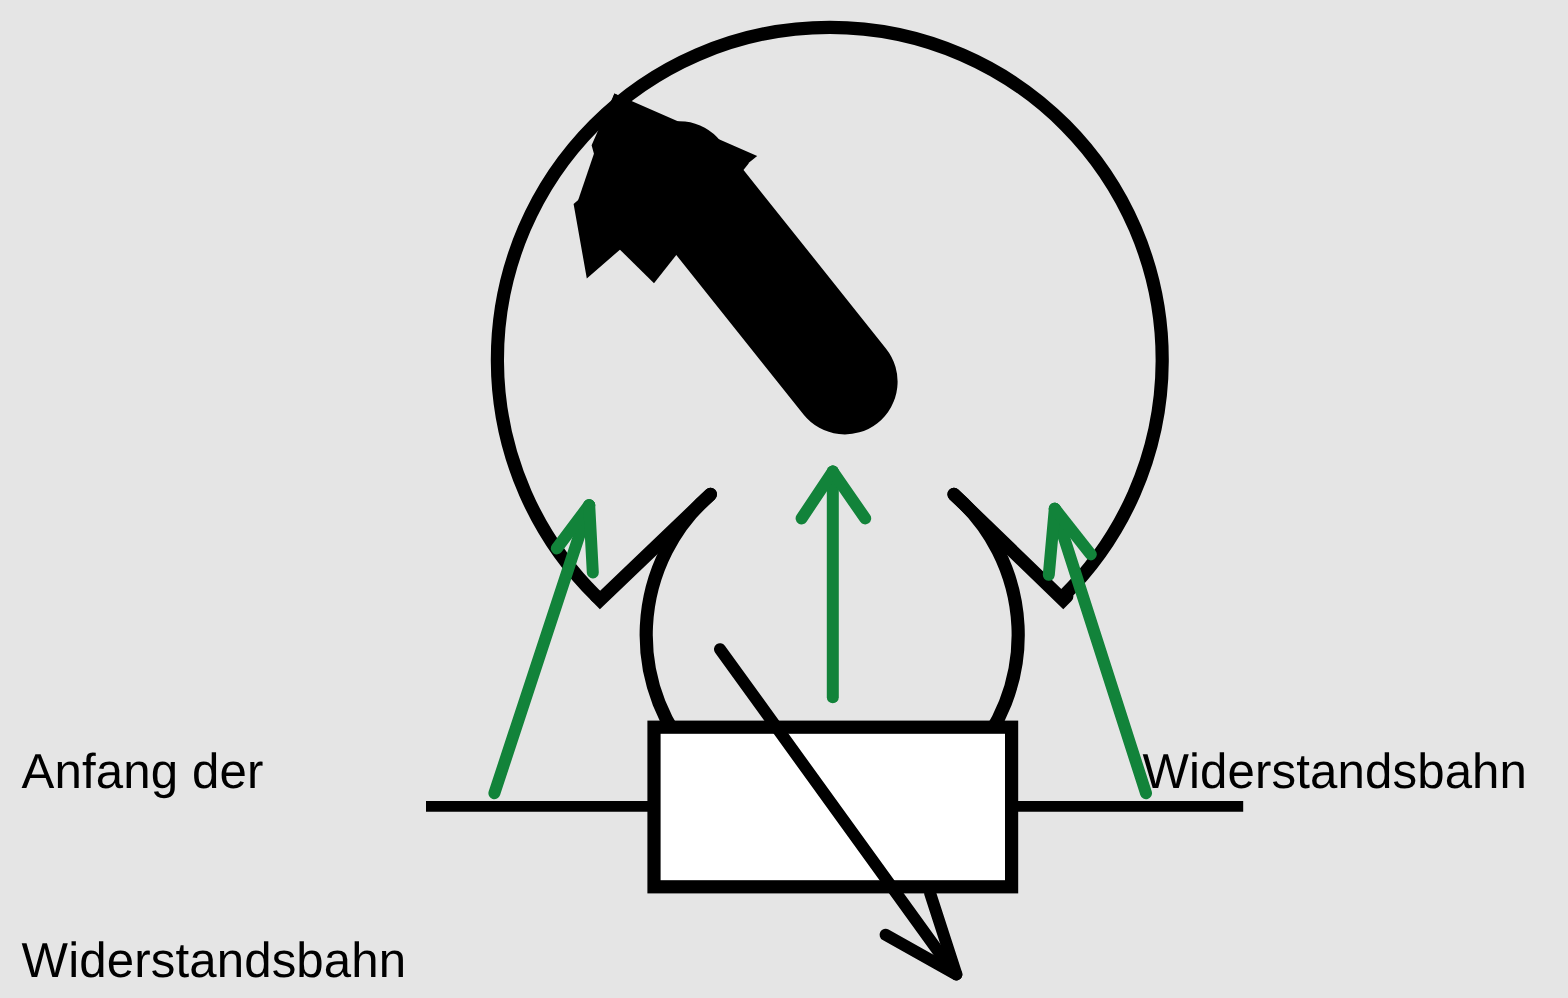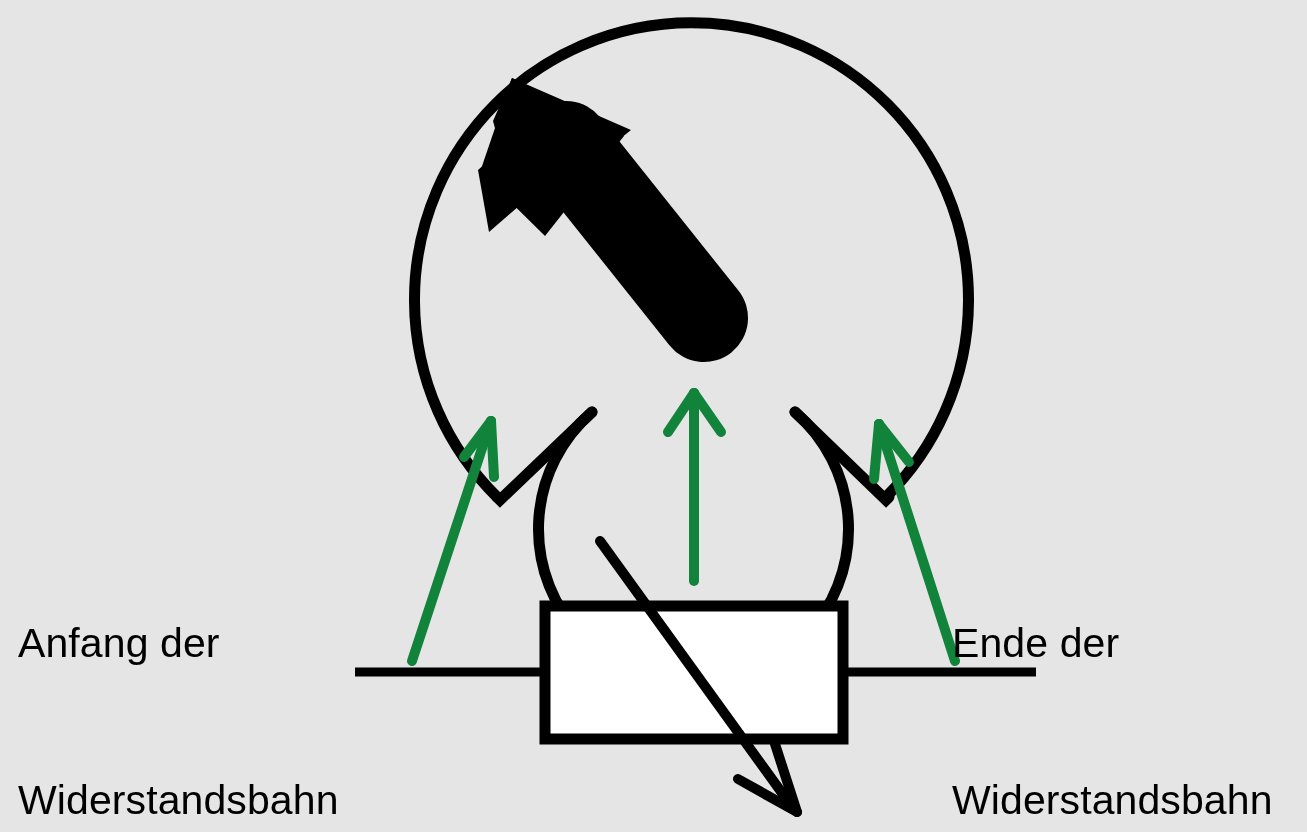--- a/index.html
+++ b/index.html
@@ -110,17 +110,16 @@
     </g>
   </svg>
 
   <div class="label" id="label-anfang">
     <div>Anfang der</div>
     <div>Widerstandsbahn</div>
   </div>
 
 
   <div class="label" id="label-ende">
-    <div>Ende der</div>
     <div>Widerstandsbahn</div>
   </div>
 
 </div>
 
 </body></html>

